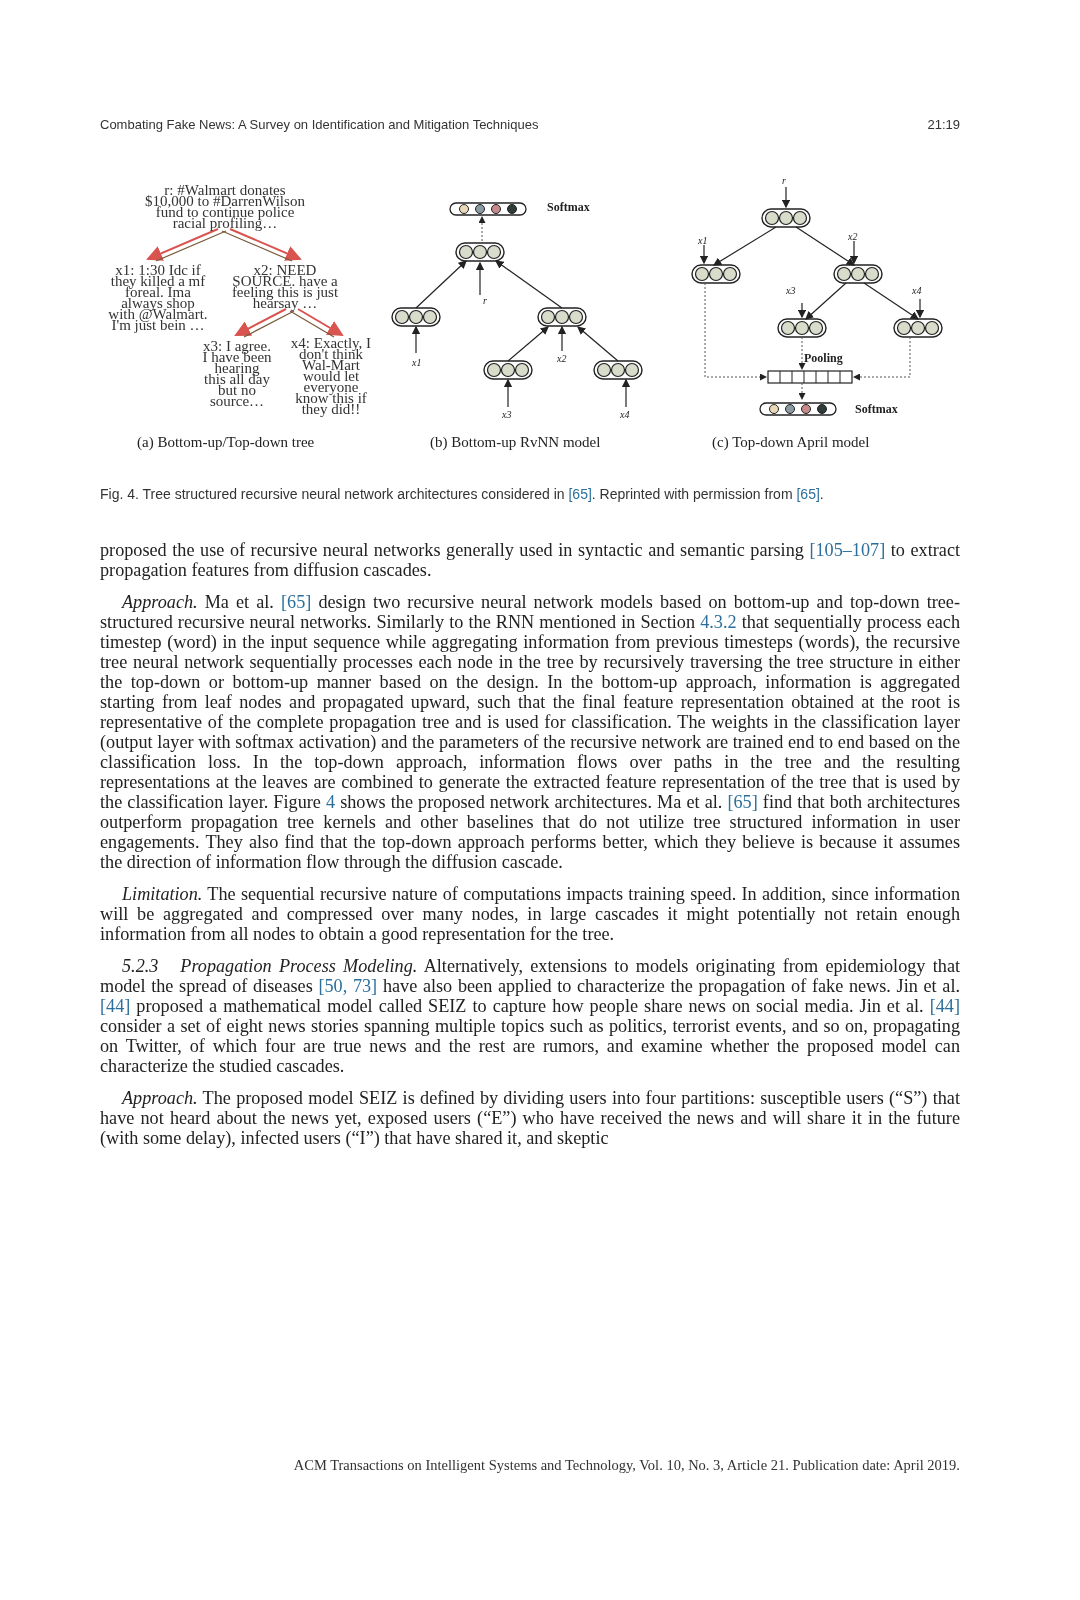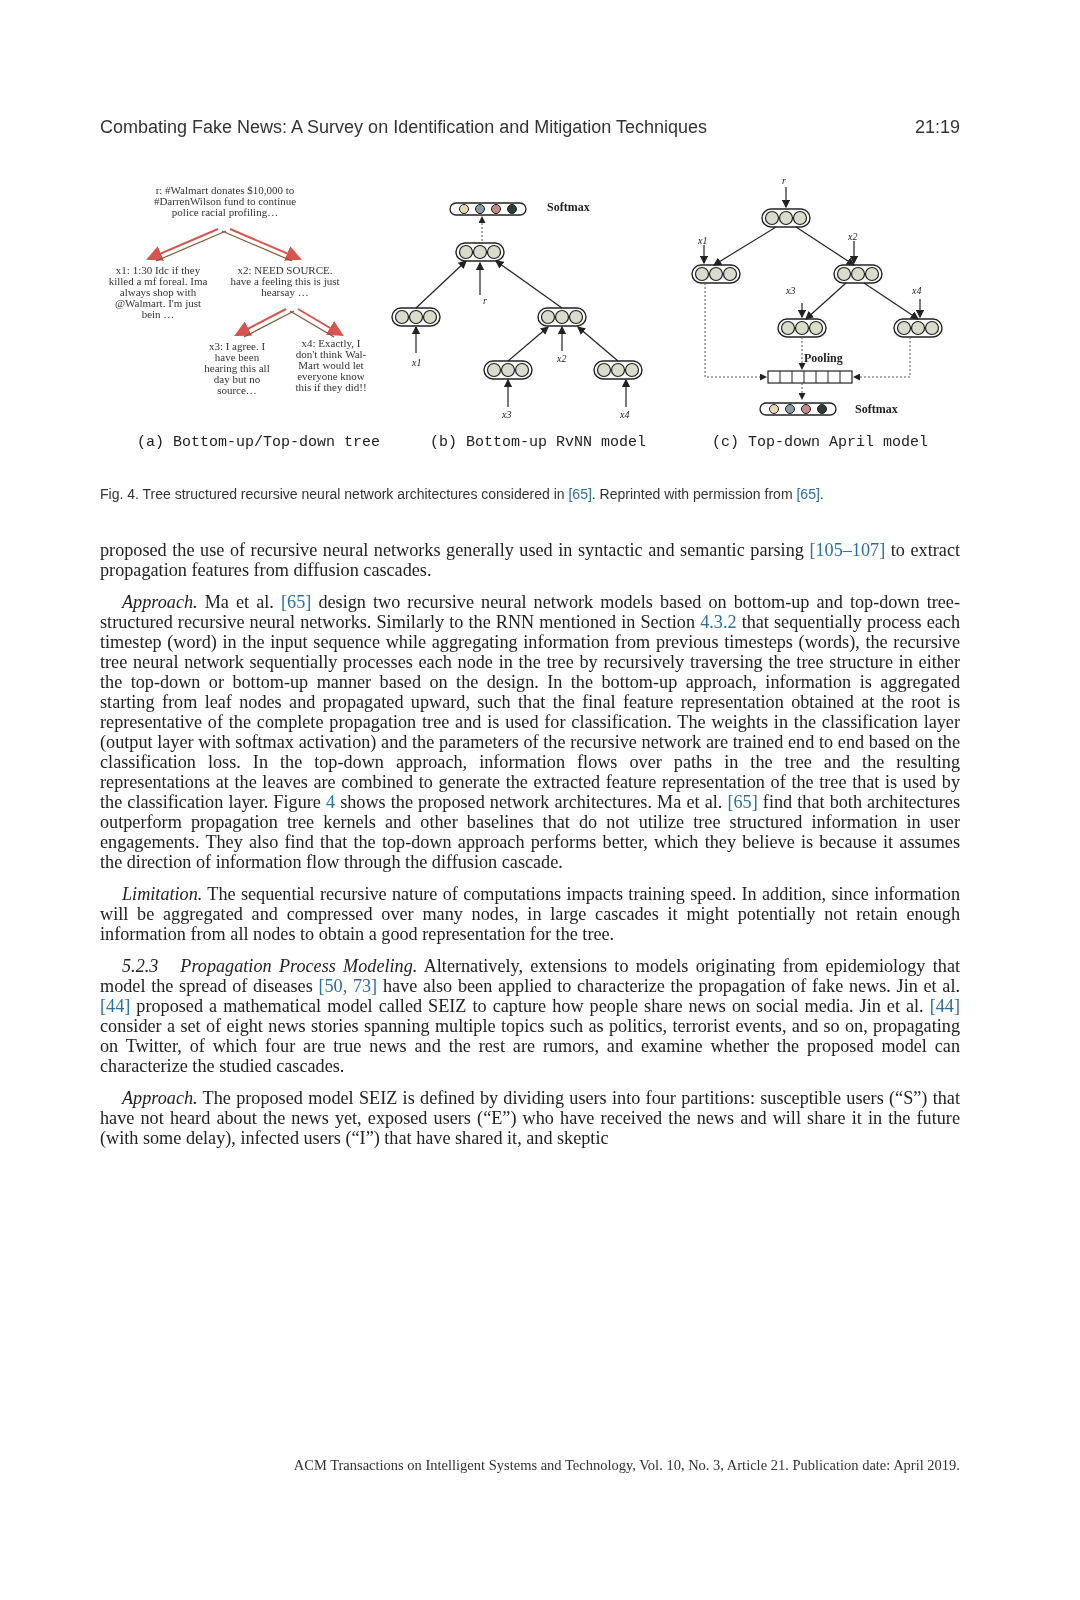--- a/index.html
+++ b/index.html
@@ -1,35 +1,35 @@
 <!DOCTYPE html>
 <html><head>
 <meta charset="utf-8">
 <style>
   html, body { margin: 0; padding: 0; background: #ffffff; }
   body { width: 1080px; height: 1600px; position: relative; overflow: hidden;
          font-family: "Liberation Serif", "DejaVu Serif", serif; color: #222; }
   .header { position: absolute; top: 117px; left: 100px; width: 860px; height: 26px;
-            font-family: "Liberation Sans", "DejaVu Sans", sans-serif; font-size: 18px; color: #333; }
+            font-family: "Liberation Sans", "DejaVu Sans", sans-serif; font-size: 13px; color: #333; }
   .header .title { position: absolute; left: 0; top: 0; }
   .header .pageno { position: absolute; right: 0; top: 0; }
   .figure { position: absolute; top: 175px; left: 100px; width: 860px; height: 290px; }
   .figure svg { position: absolute; left: 0; top: 0; }
-  .subcap { position: absolute; top: 434px; font-size: 15px; color: #222; font-family: Liberation Mono, monospace; }
+  .subcap { position: absolute; top: 434px; font-size: 15px; color: #222; font-family: Liberation Serif, serif; }
   .caption { position: absolute; top: 482px; left: 100px; width: 860px;
              font-family: "Liberation Sans", "DejaVu Sans", sans-serif; font-size: 14px; line-height: 24px; color: #333; text-align: justify; }
   .link { color: #2b6f9a; }
   .body { position: absolute; left: 100px; width: 860px; font-size: 18.2px; line-height: 20px;
           text-align: justify; color: #222; }
   .body p { margin: 0 0 12px 0; text-indent: 22px; }
   .body p.noindent { text-indent: 0; }
   .body em { }
   .footer { position: absolute; top: 1457px; right: 120px; font-size: 14.5px; color: #333;
             font-family: "Liberation Serif", serif; }
-  .tweet { font-size: 11px; line-height: 11px; text-align: center; font-family: "Liberation Serif", serif; color: #333; }
+  .tweet { font-size: 15px; line-height: 11px; text-align: center; font-family: "Liberation Serif", serif; color: #333; }
 </style>
 </head>
 <body>
 
 <div class="header">
   <span class="title">Combating Fake News: A Survey on Identification and Mitigation Techniques</span>
   <span class="pageno">21:19</span>
 </div>
 
 <div class="figure">

